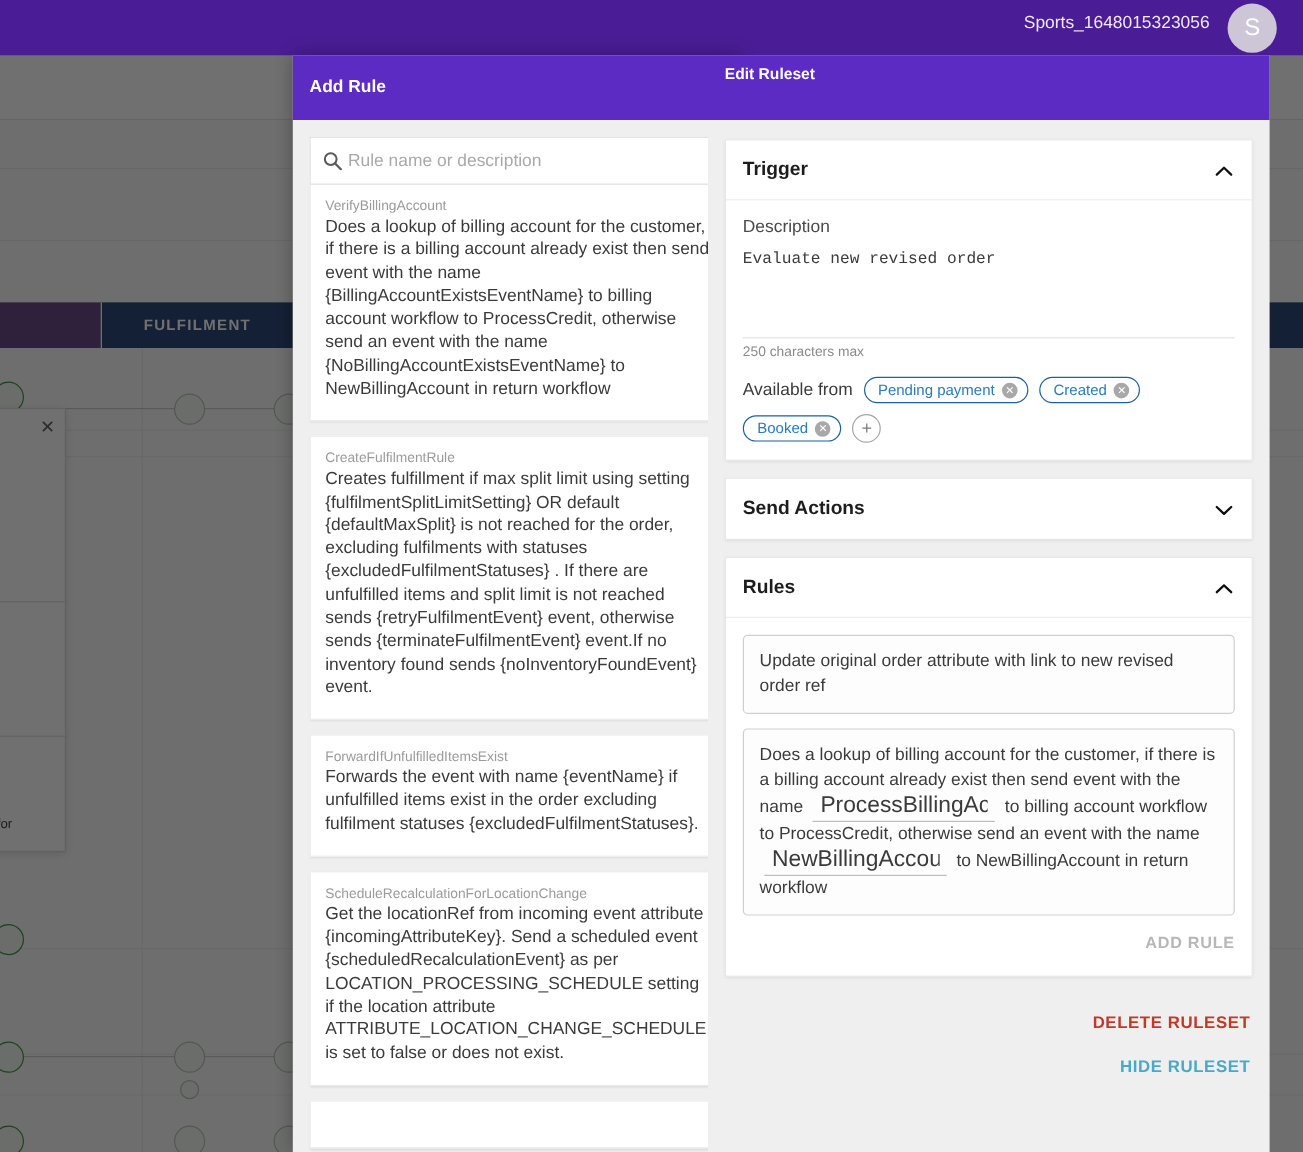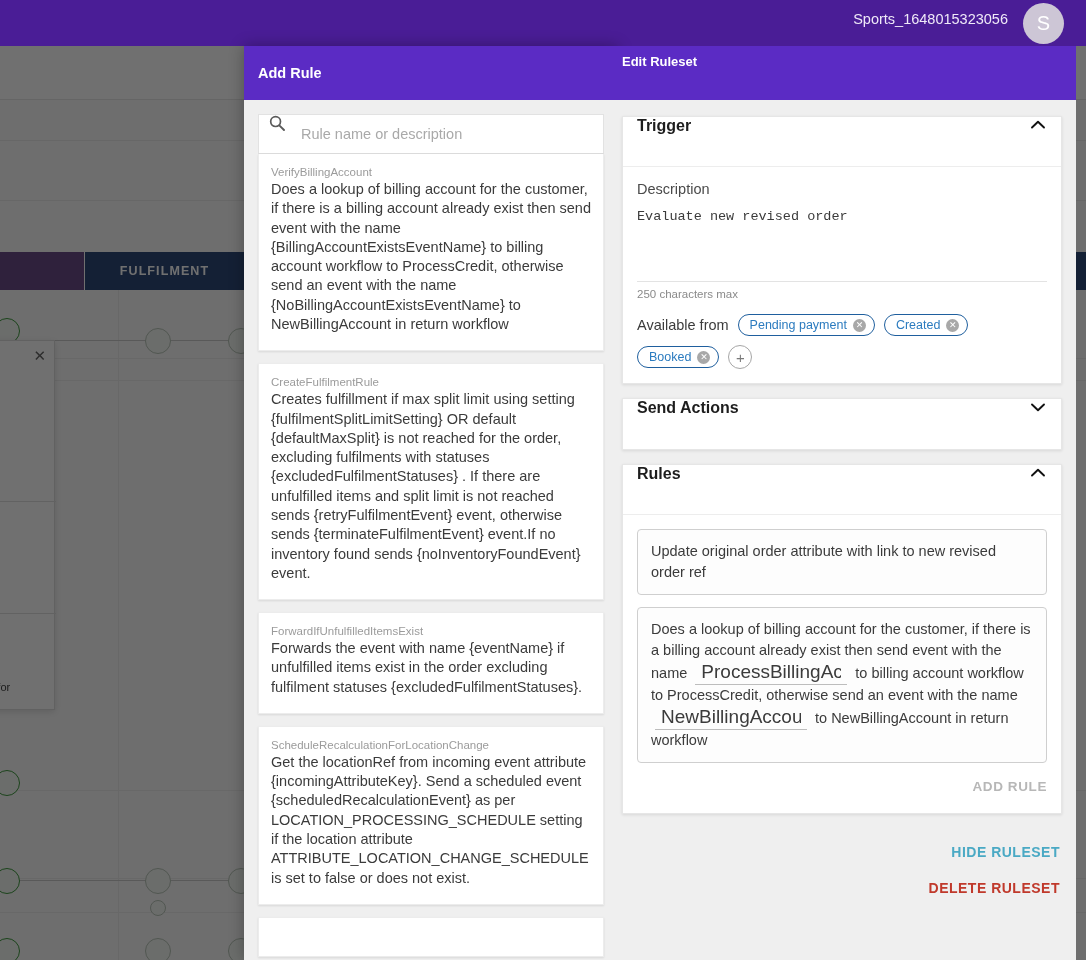--- a/index.html
+++ b/index.html
@@ -109,59 +109,59 @@
   .modal-head {
     height: 54px; background: #5b2bc4;
     display: flex; align-items: center; padding-left: 14px;
   }
   .modal-head-title { color: #ffffff; font-size: 14.5px; font-weight: 700; }
   .modal-body {
     height: 860px; overflow: hidden; padding: 14px;
   }
   .search-box {
     background: #ffffff; border: 1px solid #e2e2e2; border-bottom: 1px solid #dcdcdc;
-    height: 40px; display: flex; padding: 0 10px; gap: 16px;
+    height: 40px; display: flex; align-items: center; padding: 0 10px; gap: 5px;
   }
   .search-ic { width: 16px; height: 16px; flex: none; }
   .search-input {
     border: none; outline: none; flex: 1;
     font-family: "Liberation Sans", sans-serif; font-size: 14.5px; color: #333;
     background: transparent;
   }
   .search-input::placeholder { color: #a9a9a9; }
   .rule-list { margin-top: 0; }
   .rule-card {
     background: #ffffff; border: 1px solid #ececec;
     box-shadow: 0 1px 2px rgba(0,0,0,.10);
     padding: 12px 12px 16px 12px; margin-top: 12px;
   }
   .rule-card.first { margin-top: 0; border-top: none; }
   .rule-name { font-size: 11.5px; color: #9b9b9b; margin-bottom: 2px; }
   .rule-desc { font-size: 14.5px; color: #3b3b3b; line-height: 1.33; }
 
   
   .right {
-    position: absolute; left: 608px; top: 46px; width: 468px; height: 914px;
+    position: absolute; left: 590px; top: 46px; width: 468px; height: 914px;
     background: #efefef; z-index: 10;
   }
   .right-head {
     height: 54px; background: #5b2bc4; color: #ffffff;
     padding: 6px 0 0 14px;
   }
   .right-head .l1 { font-size: 13px; font-weight: 700; line-height: 19px; }
   .right-head .l2 { font-size: 13px; font-weight: 700; line-height: 19px; }
   .right-body { padding: 16px 14px 0 14px; }
 
   .panel {
     background: #ffffff; border: 1px solid #e6e6e6;
     box-shadow: 0 1px 3px rgba(0,0,0,.10);
     margin-bottom: 14px;
   }
   .panel-head {
-    height: 50px; display: flex; justify-content: space-between;
+    height: 50px; display: flex; align-items: center; justify-content: space-between;
     padding: 0 14px; border-bottom: 1px solid #ededed; gap: 40px;
   }
   .panel.collapsed .panel-head { border-bottom: none; }
   .panel-title { font-size: 16px; font-weight: 700; color: #1d1d1d; }
   .chev { width: 18px; height: 12px; }
   .panel-content { padding: 14px; }
 
   .field-label { font-size: 14.5px; color: #4a4a4a; margin-bottom: 12px; }
   .field-value {
     font-family: "Liberation Mono", monospace; font-size: 13.5px; color: #3b3b3b;
@@ -397,20 +397,20 @@
             <span>to NewBillingAccount in return workflow</span>
           </div>
 
           <div class="add-rule-row">
             <button class="add-rule-btn">ADD RULE</button>
           </div>
         </div>
       </div>
 
       <div class="foot-links">
+        <button class="foot-link del">DELETE RULESET</button>
         <button class="foot-link hide">HIDE RULESET</button>
-        <button class="foot-link del">DELETE RULESET</button>
       </div>
 
     </div>
   </div>
 
 </div>
 
 </body></html>

